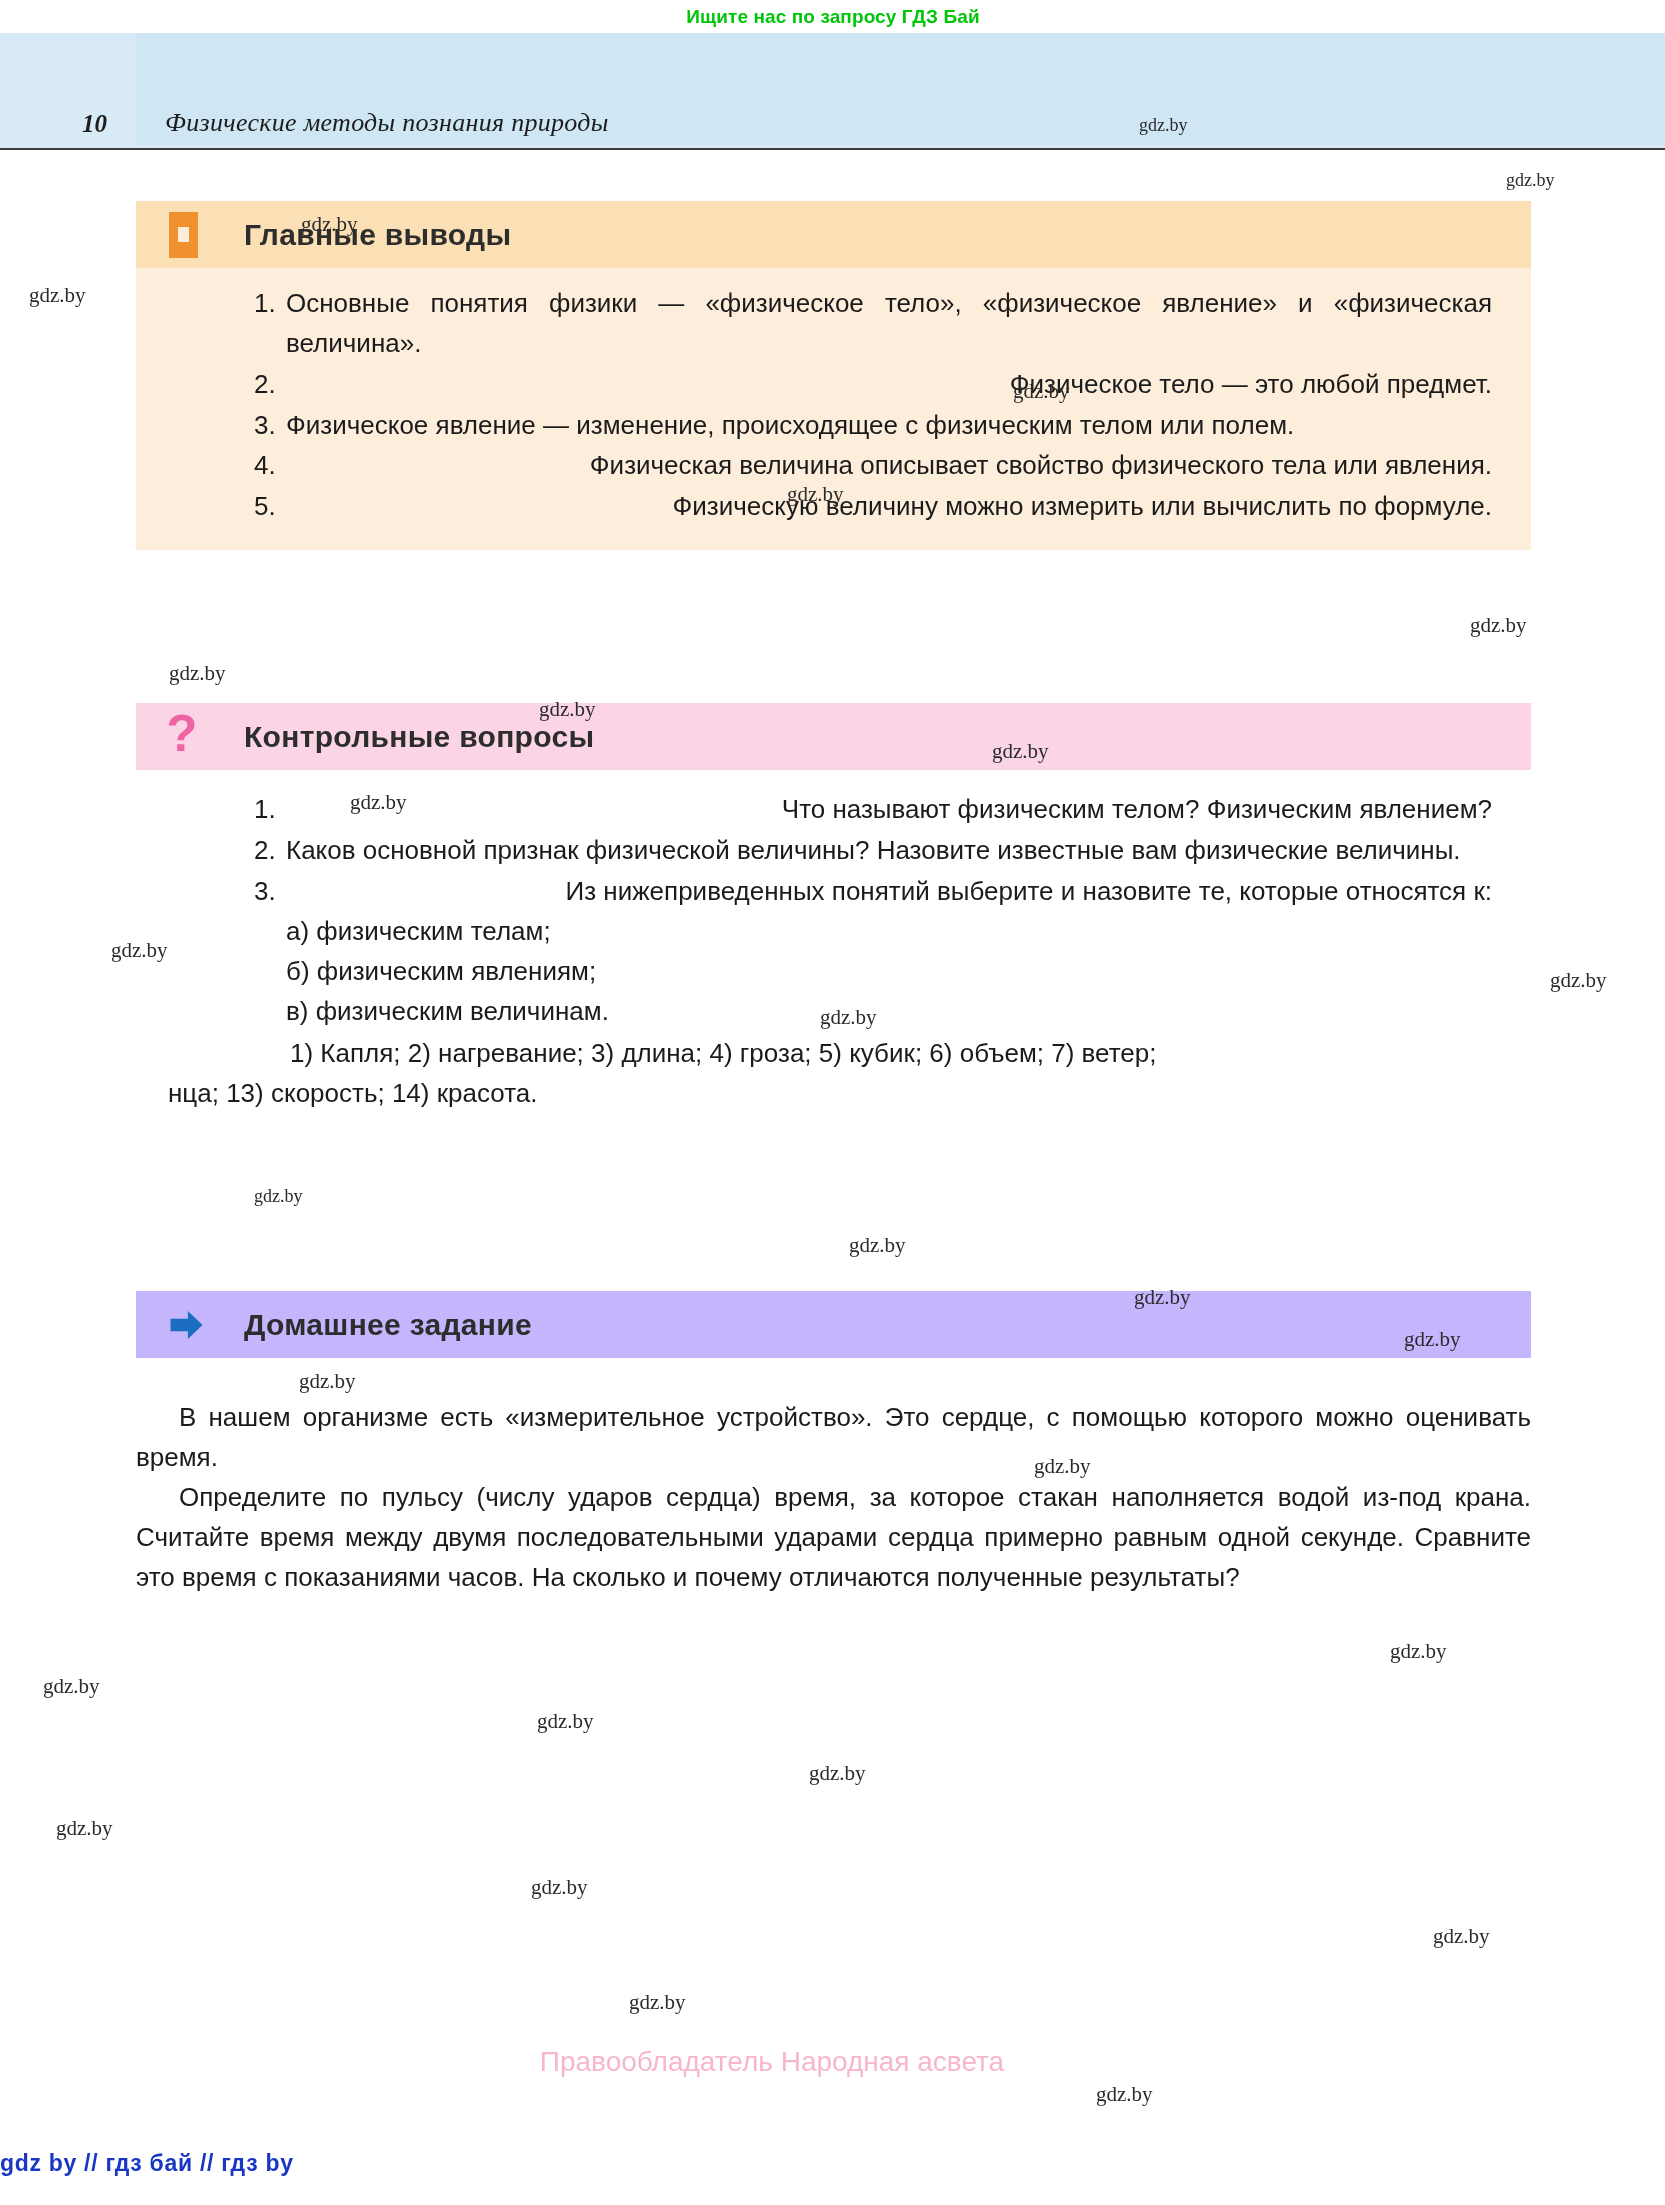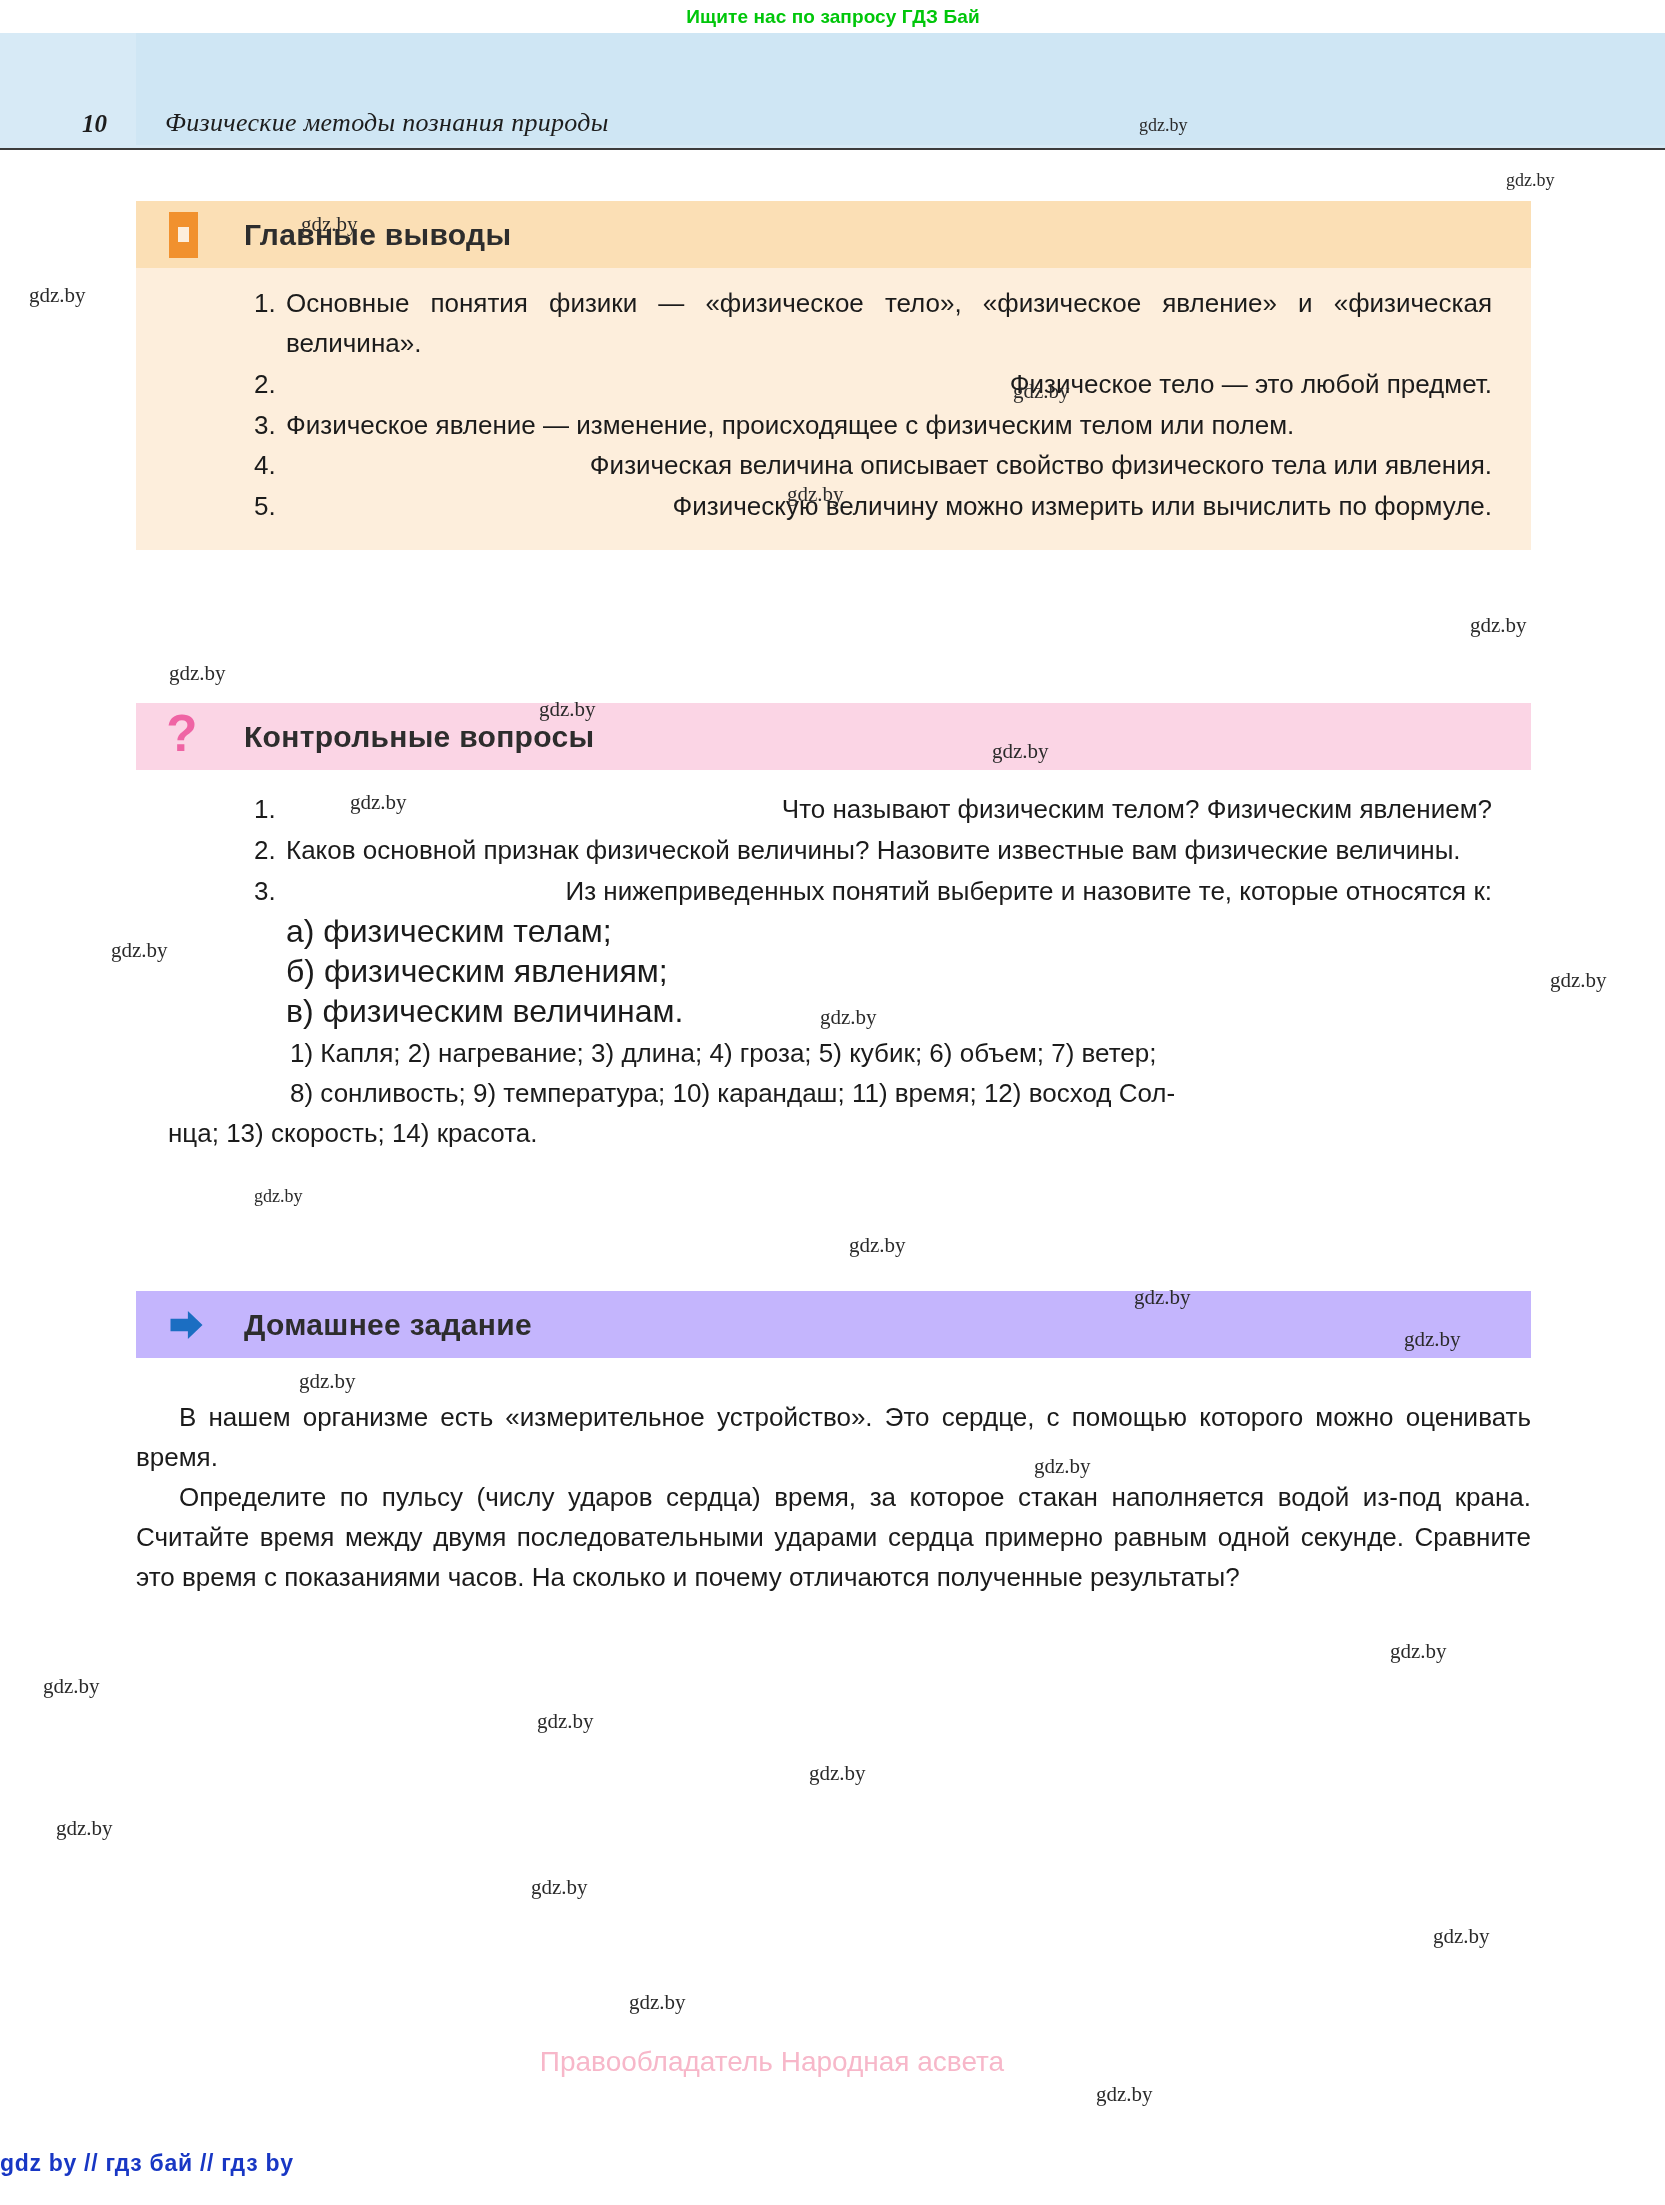--- a/index.html
+++ b/index.html
@@ -179,21 +179,21 @@
     text-align: left;
   }
   .num-text {
     flex: 1;
     text-align: justify;
     text-justify: inter-word;
   }
   .num-text.nojust { text-align: right; }
 
   .sub-item {
-    font-size: 32px;
+    font-size: 26px;
     line-height: 40px;
     color: #1b1b1b;
     padding-left: 32px;
   }
   .concepts-line {
     font-size: 26px;
     line-height: 40px;
     color: #1b1b1b;
     text-align: justify;
   }
@@ -310,21 +310,20 @@
       <li class="num-item">
         <span class="num-marker">3.</span>
         <span class="num-text nojust">Из нижеприведенных понятий выберите и назовите те, которые относятся к:</span>
       </li>
     </ul>
     <div class="sub-item">а) физическим телам;</div>
     <div class="sub-item">б) физическим явлениям;</div>
     <div class="sub-item">в) физическим величинам.</div>
     <div class="concepts-block">
       <div class="concepts-line concepts-indent">1) Капля; 2) нагревание; 3) длина; 4) гроза; 5) кубик; 6) объем; 7) ветер;</div>
-      <div class="concepts-line concepts-indent">8) сонливость; 9) температура; 10) карандаш; 11) время; 12) восход Сол-</div>
       <div class="concepts-line" style="margin-left:-86px;">нца; 13) скорость; 14) красота.</div>
     </div>
   </div>
 </div>
 
 <div class="callout callout-homework" style="top:1291px;">
   <div class="callout-head">
     <div class="icon-arrow">
       <svg width="35" height="32" viewBox="0 0 50 46" aria-hidden="true">
         <path d="M2 14 H27 V3 L48 23 L27 43 V32 H2 Z" fill="#1b6ec2"></path>

